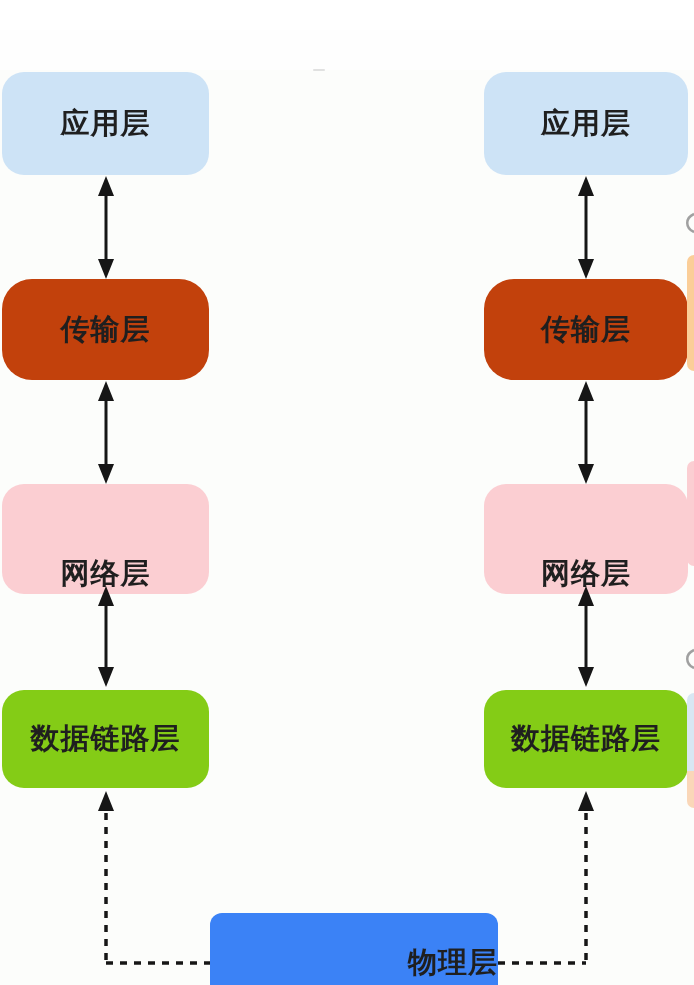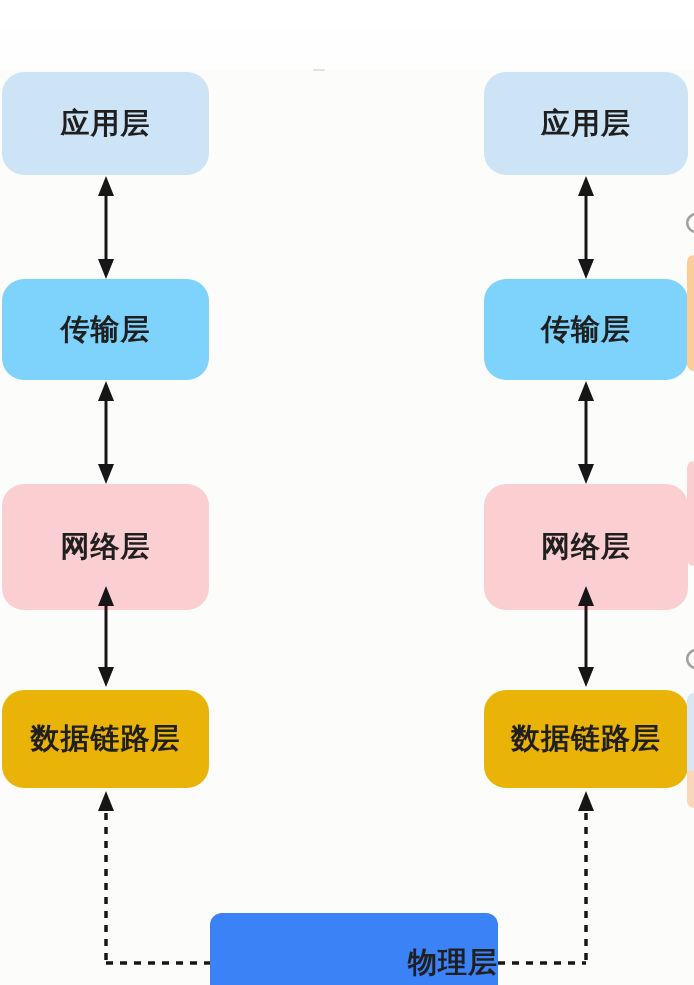--- a/index.html
+++ b/index.html
@@ -30,26 +30,26 @@
     justify-content: center;
     font-size: 29px;
     font-weight: 600;
     color: #1f1f1f;
     letter-spacing: 1px;
   }
   .col-left  { left: 2px;   width: 207px; }
   .col-right { left: 484px; width: 204px; }
   .row-application { top: 42px;  height: 103px; }
   .row-transport   { top: 249px; height: 101px; }
-  .row-network     { top: 454px; height: 126px; }
+  .row-network     { top: 454px; height: 110px; align-items: flex-end; }
   .row-datalink    { top: 660px; height: 98px;  }
   .bg-application { background: #cde3f6; }
-  .bg-transport   { background: #7dd3fc; }
+  .bg-transport   { background: #c2410c; border-radius: 30px; }
   .bg-network     { background: #fbced2; }
-  .bg-datalink    { background: #eab308; }
+  .bg-datalink    { background: #84cc16; }
   .physical-box {
     position: absolute;
     left: 210px; top: 883px;
     width: 288px; height: 100px;
     background: #3b82f6;
     border-radius: 12px;
     display: flex;
     align-items: center;
     justify-content: flex-end;
     font-size: 29px;

